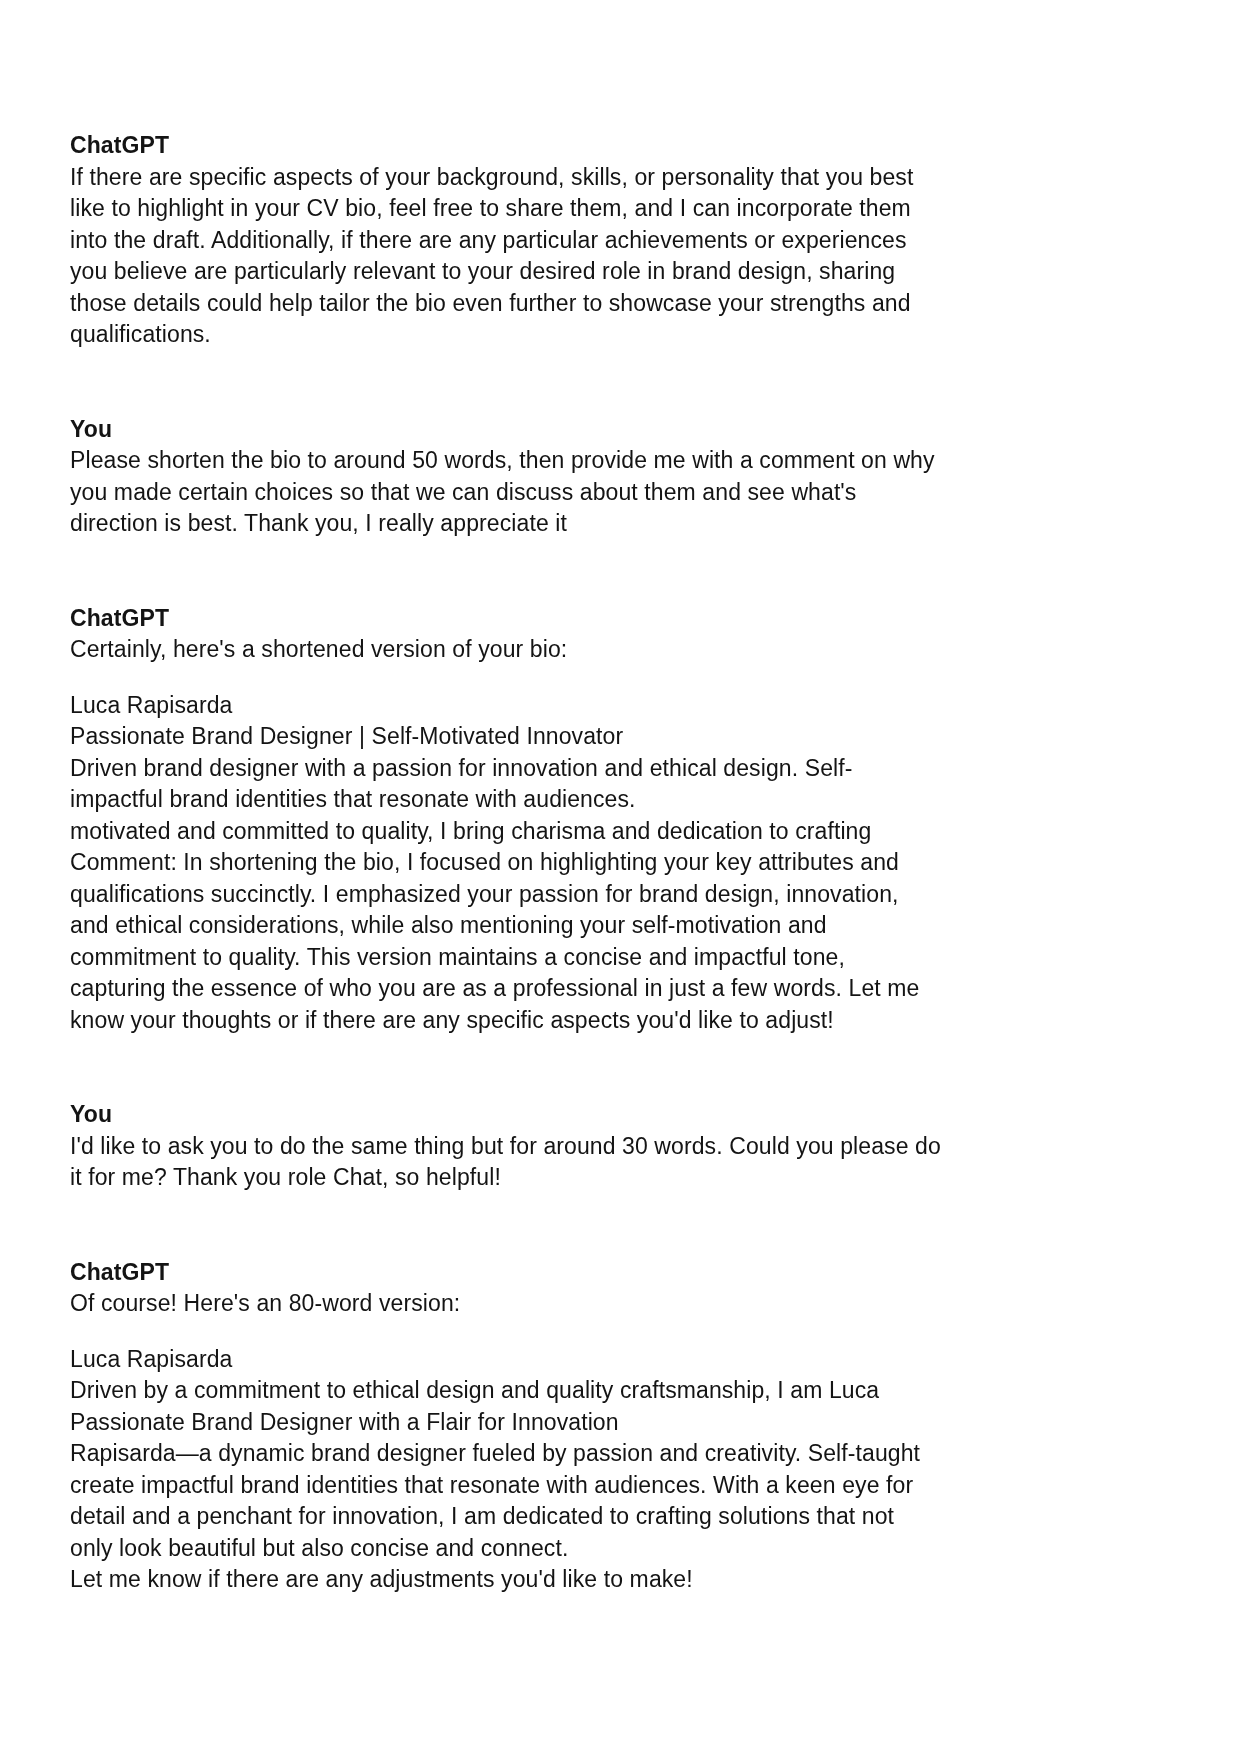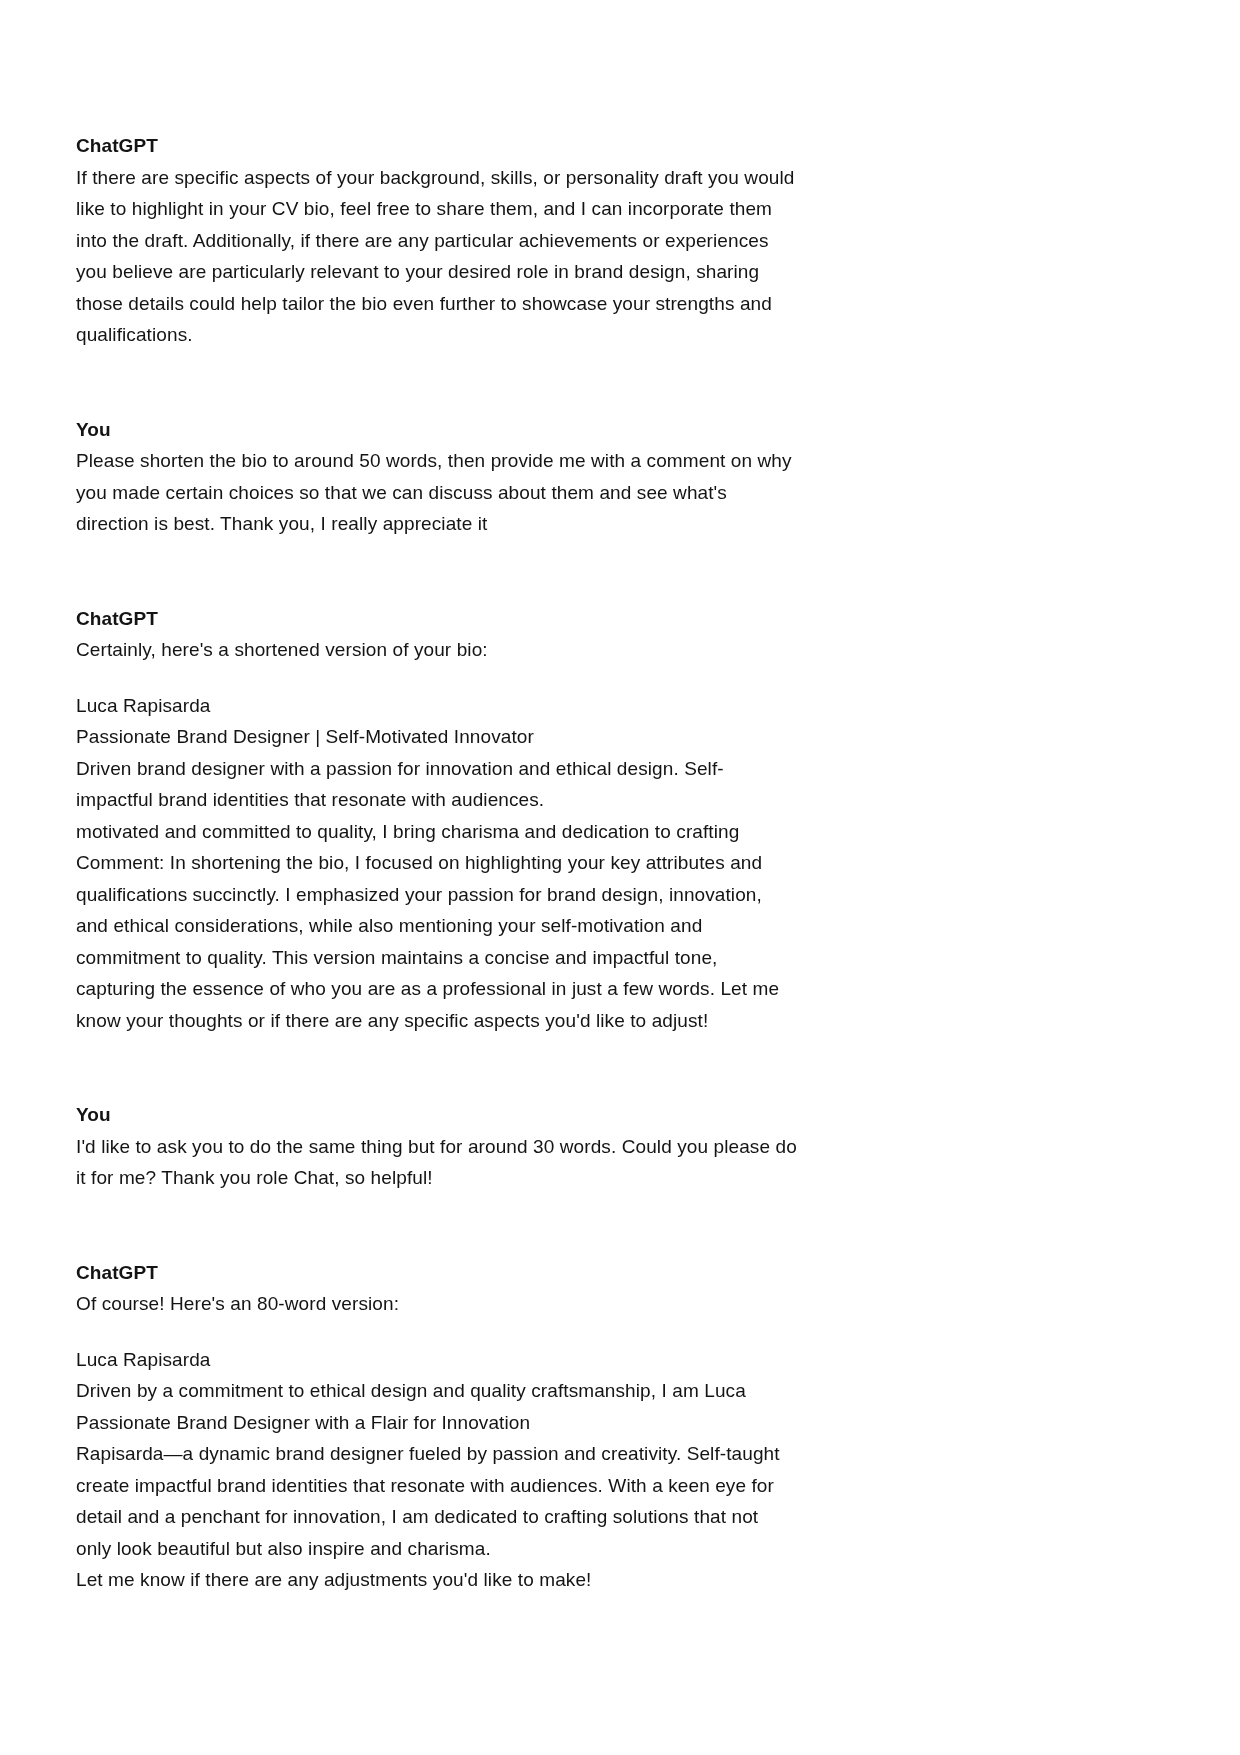--- a/index.html
+++ b/index.html
@@ -12,23 +12,23 @@
     width: 1240px;
     height: 1755px;
     background: #ffffff;
     overflow: hidden;
     font-family: "Liberation Sans", sans-serif;
     color: #141414;
   }
   .transcript {
     position: absolute;
     top: 130px;
-    left: 76px;
+    left: 70px;
     right: 60px;
-    font-size: 19px;
+    font-size: 23px;
     line-height: 31.5px;
     letter-spacing: 0.1px;
   }
   .message {
     margin: 0 0 63px 0;
   }
   .speaker-label {
     font-weight: 700;
   }
   .message-block + .message-block {
@@ -39,21 +39,21 @@
   }
 </style>
 </head>
 <body>
 
 <div class="page">
   <div class="transcript">
       <div class="message">
         <div class="speaker-label message-line">ChatGPT</div>
         <div class="message-block">
-          <div class="message-line">If there are specific aspects of your background, skills, or personality draft you would</div>
+          <div class="message-line">If there are specific aspects of your background, skills, or personality that you best</div>
           <div class="message-line">like to highlight in your CV bio, feel free to share them, and I can incorporate them</div>
           <div class="message-line">into the draft. Additionally, if there are any particular achievements or experiences</div>
           <div class="message-line">you believe are particularly relevant to your desired role in brand design, sharing</div>
           <div class="message-line">those details could help tailor the bio even further to showcase your strengths and</div>
           <div class="message-line">qualifications.</div>
         </div>
       </div>
       <div class="message">
         <div class="speaker-label message-line">You</div>
         <div class="message-block">
@@ -93,18 +93,18 @@
         <div class="message-block">
           <div class="message-line">Of course! Here's an 80-word version:</div>
         </div>
         <div class="message-block">
           <div class="message-line">Luca Rapisarda</div>
           <div class="message-line">Driven by a commitment to ethical design and quality craftsmanship, I am Luca</div>
           <div class="message-line">Passionate Brand Designer with a Flair for Innovation</div>
           <div class="message-line">Rapisarda—a dynamic brand designer fueled by passion and creativity. Self-taught</div>
           <div class="message-line">create impactful brand identities that resonate with audiences. With a keen eye for</div>
           <div class="message-line">detail and a penchant for innovation, I am dedicated to crafting solutions that not</div>
-          <div class="message-line">only look beautiful but also inspire and charisma.</div>
+          <div class="message-line">only look beautiful but also concise and connect.</div>
           <div class="message-line">Let me know if there are any adjustments you'd like to make!</div>
         </div>
       </div>
     </div>
 </div>
 
 </body></html>

